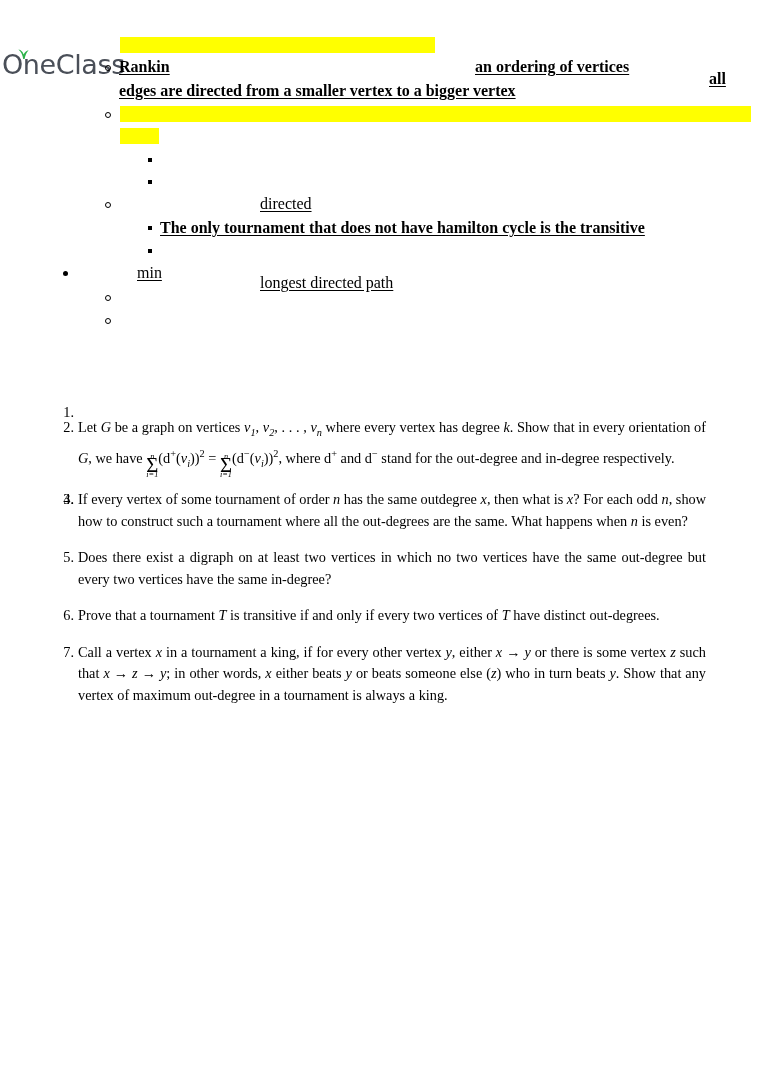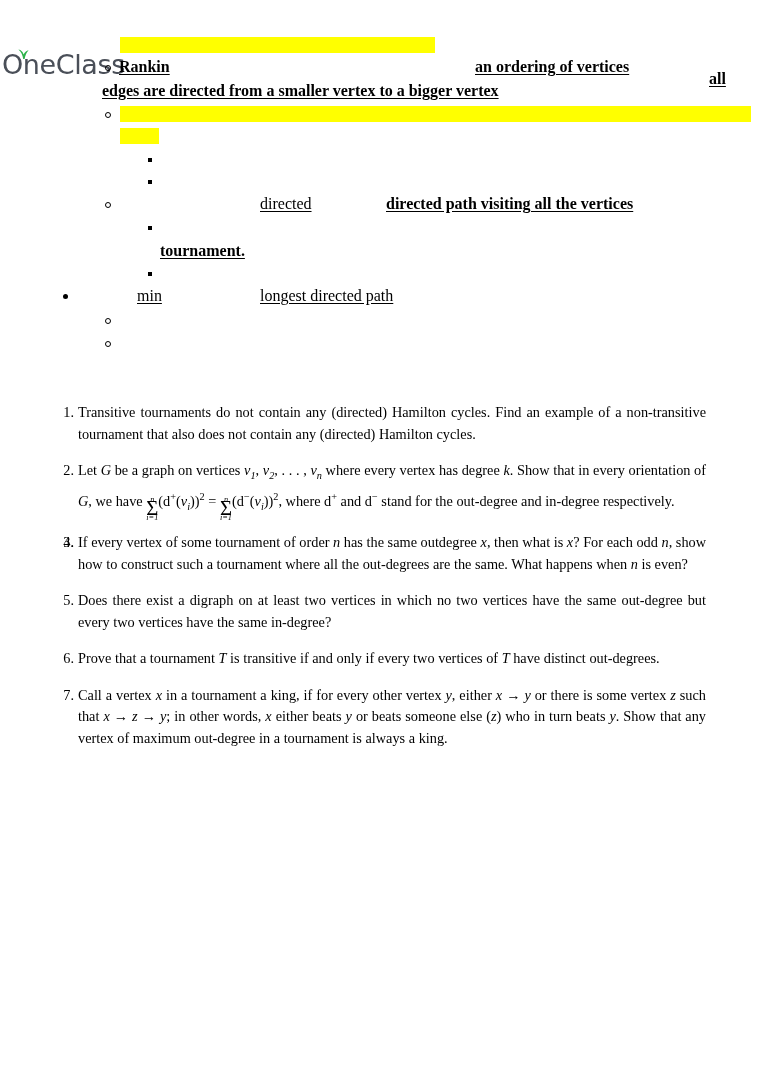--- a/index.html
+++ b/index.html
@@ -175,21 +175,21 @@
   </div>
 
   <div class="orow" style="height:24px;">
     <span class="bullet bullet-circle" style="left:105px;"></span>
     <span class="ntext bold" style="left:119px; top:0;">Rankin</span>
     <span class="ntext bold" style="left:475px; top:0;">an ordering of vertices</span>
     <span class="ntext bold" style="left:709px; top:12px;text-align:center;">all</span>
   </div>
 
   <div class="orow" style="height:23px;">
-    <span class="ntext bold" style="left:102px; top:0;">edges are directed from a smaller vertex to a bigger vertex</span>
+    <span class="ntext bold" style="left:119px; top:0;">edges are directed from a smaller vertex to a bigger vertex</span>
   </div>
 
   <div class="orow" style="height:22px;">
     <span class="bullet bullet-circle" style="left:105px;"></span>
     <span class="hl" style="left:120px; top:3px; width:631px;"></span>
   </div>
 
   <div class="orow" style="height:24px;">
     <span class="hl" style="left:120px; top:3px; width:39px;"></span>
   </div>
@@ -198,56 +198,52 @@
     <span class="bullet bullet-square" style="left:148px;"></span>
   </div>
 
   <div class="orow" style="height:22px;">
     <span class="bullet bullet-square" style="left:148px;"></span>
   </div>
 
   <div class="orow" style="height:24px;">
     <span class="bullet bullet-circle" style="left:105px;"></span>
     <span class="ntext reg" style="left:260px; top:0;">directed</span>
-    <span class="ntext bold" style="left:386px; top:0;">directed path visiting all the vertices</span>
   </div>
 
   <div class="orow" style="height:23px;">
     <span class="bullet bullet-square" style="left:148px;"></span>
-  </div>
-
-  <div class="orow" style="height:23px;">
-    <span class="ntext bold" style="left:160px; top:0;">tournament.</span>
-  </div>
+    <span class="ntext bold" style="left:160px; top:0;">The only tournament that does not have hamilton cycle is the transitive</span>
+  </div>
+
 
   <div class="orow" style="height:22px;">
     <span class="bullet bullet-square" style="left:148px;"></span>
   </div>
 
   <div class="orow" style="height:24px;">
     <span class="bullet bullet-disc" style="left:63px;"></span>
     <span class="ntext reg" style="left:137px; top:0;">min</span>
-    <span class="ntext reg" style="left:260px; top:0;">longest directed path</span>
+    <span class="ntext reg" style="left:260px; top:10px;">longest directed path</span>
   </div>
 
   <div class="orow" style="height:23px;">
     <span class="bullet bullet-circle" style="left:105px;"></span>
   </div>
 
   <div class="orow" style="height:22px;">
     <span class="bullet bullet-circle" style="left:105px;"></span>
   </div>
 
 </div>
 
 <div class="problems">
 
   <div class="problem">
     <span class="pnum">1.</span>
-    <span>Transitive tournaments do not contain any (directed) Hamilton cycles. Find an example of a non-transitive tournament that also does not contain any (directed) Hamilton cycles.</span>
   </div>
 
   <div class="problem">
     <span class="pnum">2.</span>
     <span>Let <i class="mv">G</i> be a graph on vertices <i class="mv">v</i><sub class="sm"><i>1</i></sub>, <i class="mv">v</i><sub class="sm"><i>2</i></sub>, . . . , <i class="mv">v</i><sub class="sm"><i>n</i></sub> where every vertex has degree <i class="mv">k</i>. Show that in every orientation of <i class="mv">G</i>, we have <span class="sum">Σ<span class="lim up">n</span><span class="lim dn">i=1</span></span>(d<sup class="sm">+</sup>(<i class="mv">v<sub class="sm">i</sub></i>))<sup class="sm">2</sup> = <span class="sum">Σ<span class="lim up">n</span><span class="lim dn">i=1</span></span>(d<sup class="sm">−</sup>(<i class="mv">v<sub class="sm">i</sub></i>))<sup class="sm">2</sup>, where d<sup class="sm">+</sup> and d<sup class="sm">−</sup> stand for the out-degree and in-degree respectively.</span>
   </div>
 
   <div class="problem">
     <span class="pnum">3.</span>
   </div>

